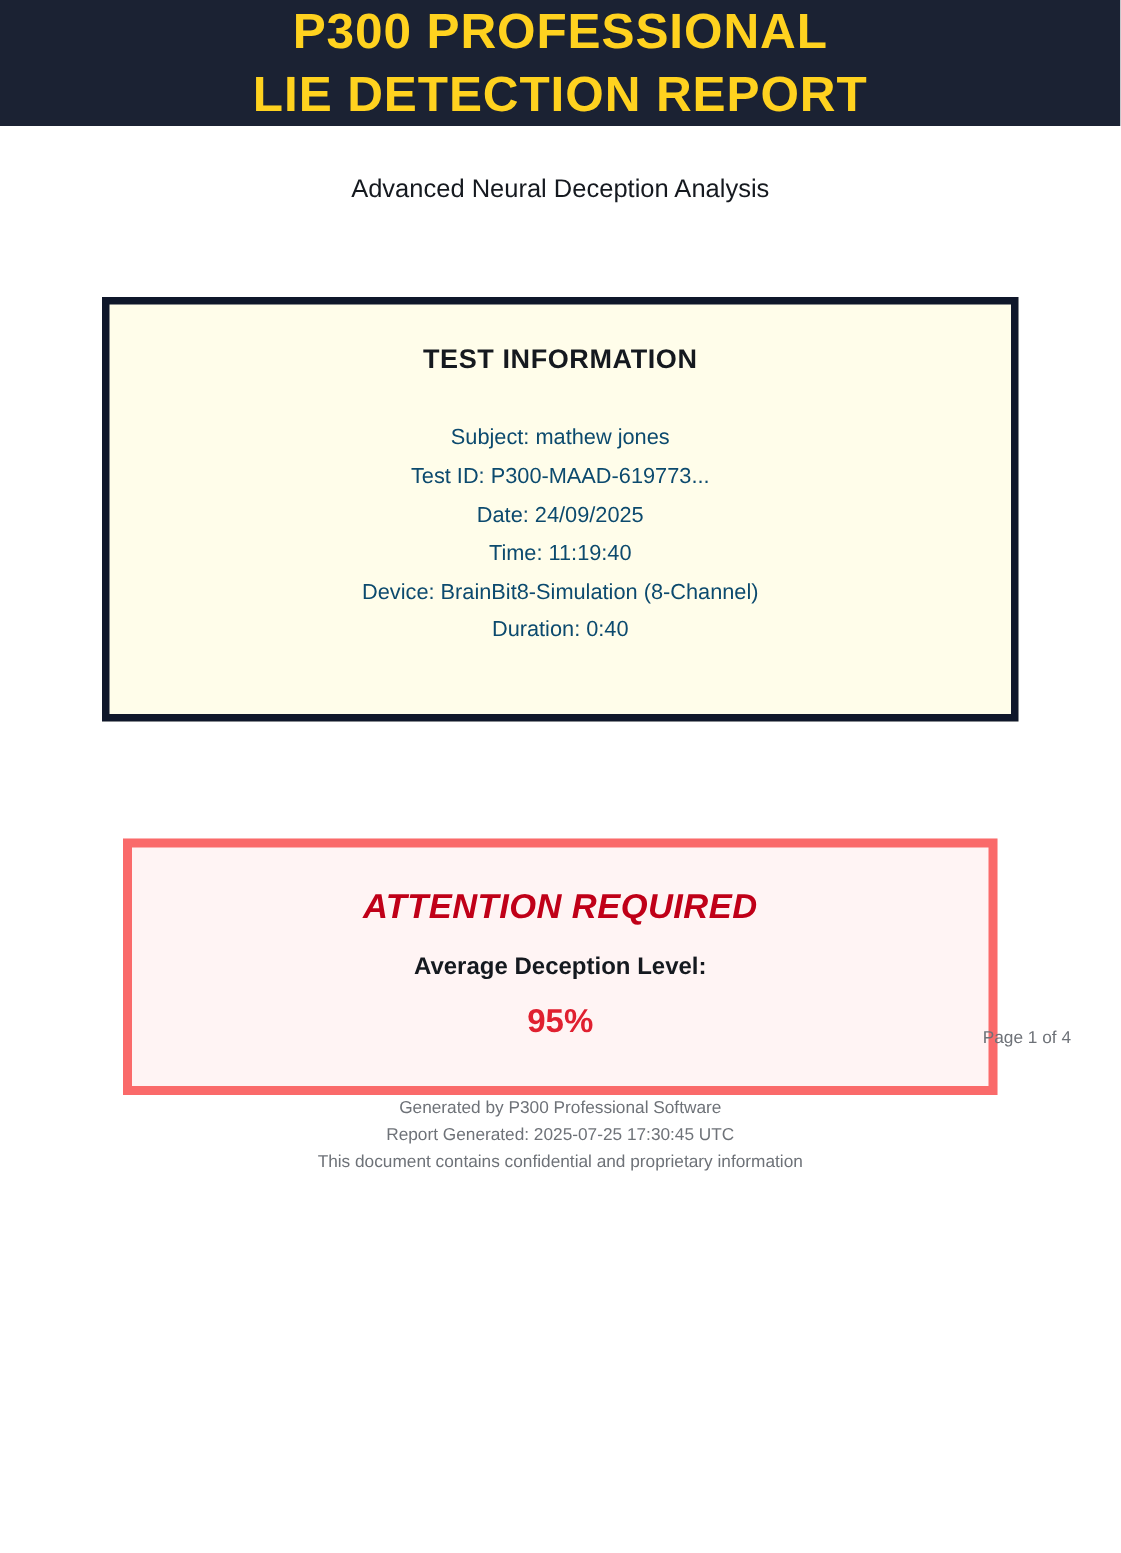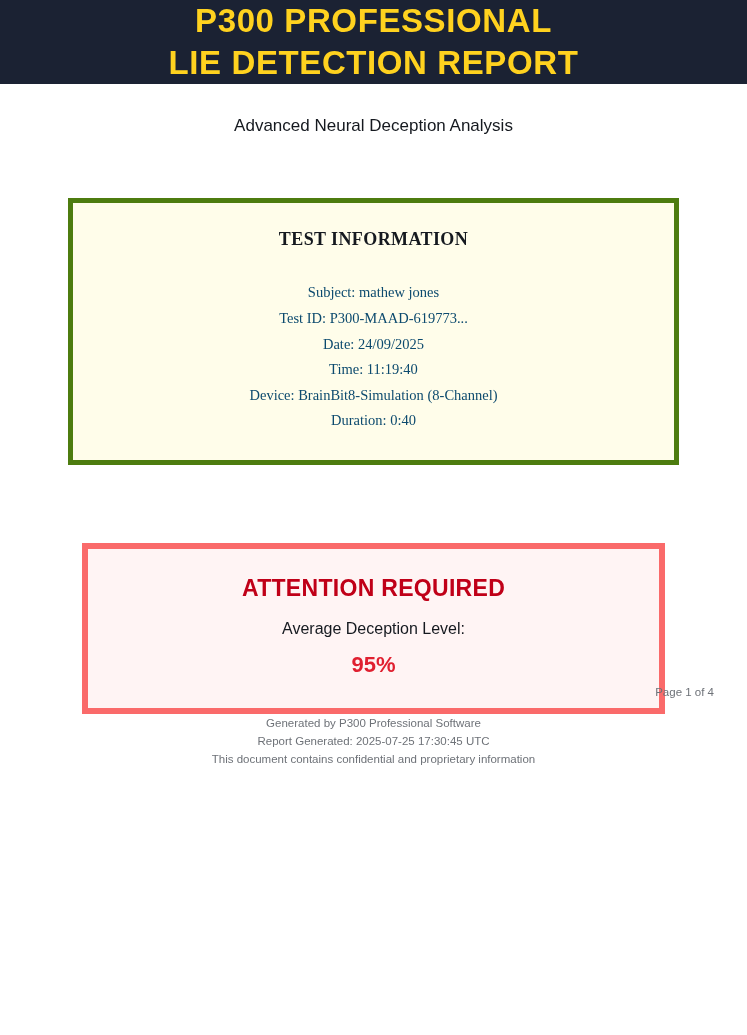--- a/index.html
+++ b/index.html
@@ -50,26 +50,25 @@
     text-align: center;
     font-size: 17px;
     font-weight: normal;
     color: #15191f;
     margin-top: 32px;
   }
 
   
   .info-box {
     margin: 62px 68px 0 68px;
-    border: 5px solid #4d7c0f;
+    border: 5px solid #0f172a;
     background: #fffdea;
-    padding: 26px 20px 26px 20px;
+    padding: 26px 20px 42px 20px;
     box-sizing: border-box;
     text-align: center;
-    font-family: Liberation Serif, serif;
   }
   .info-title {
     font-size: 18px;
     font-weight: bold;
     letter-spacing: 0.4px;
     color: #15191f;
     margin-bottom: 30px;
   }
   .info-line {
     font-size: 14.5px;
@@ -85,24 +84,25 @@
     padding: 26px 20px 30px 20px;
     box-sizing: border-box;
     text-align: center;
   }
   .alert-title {
     font-size: 23px;
     font-weight: bold;
     color: #c00018;
     letter-spacing: 0.3px;
     margin-bottom: 18px;
+    font-style: italic;
   }
   .alert-label {
     font-size: 16px;
-    font-weight: normal;
+    font-weight: bold;
     color: #15191f;
     margin-bottom: 14px;
   }
   .alert-value {
     font-size: 22px;
     font-weight: bold;
     color: #e02030;
   }
 
   

